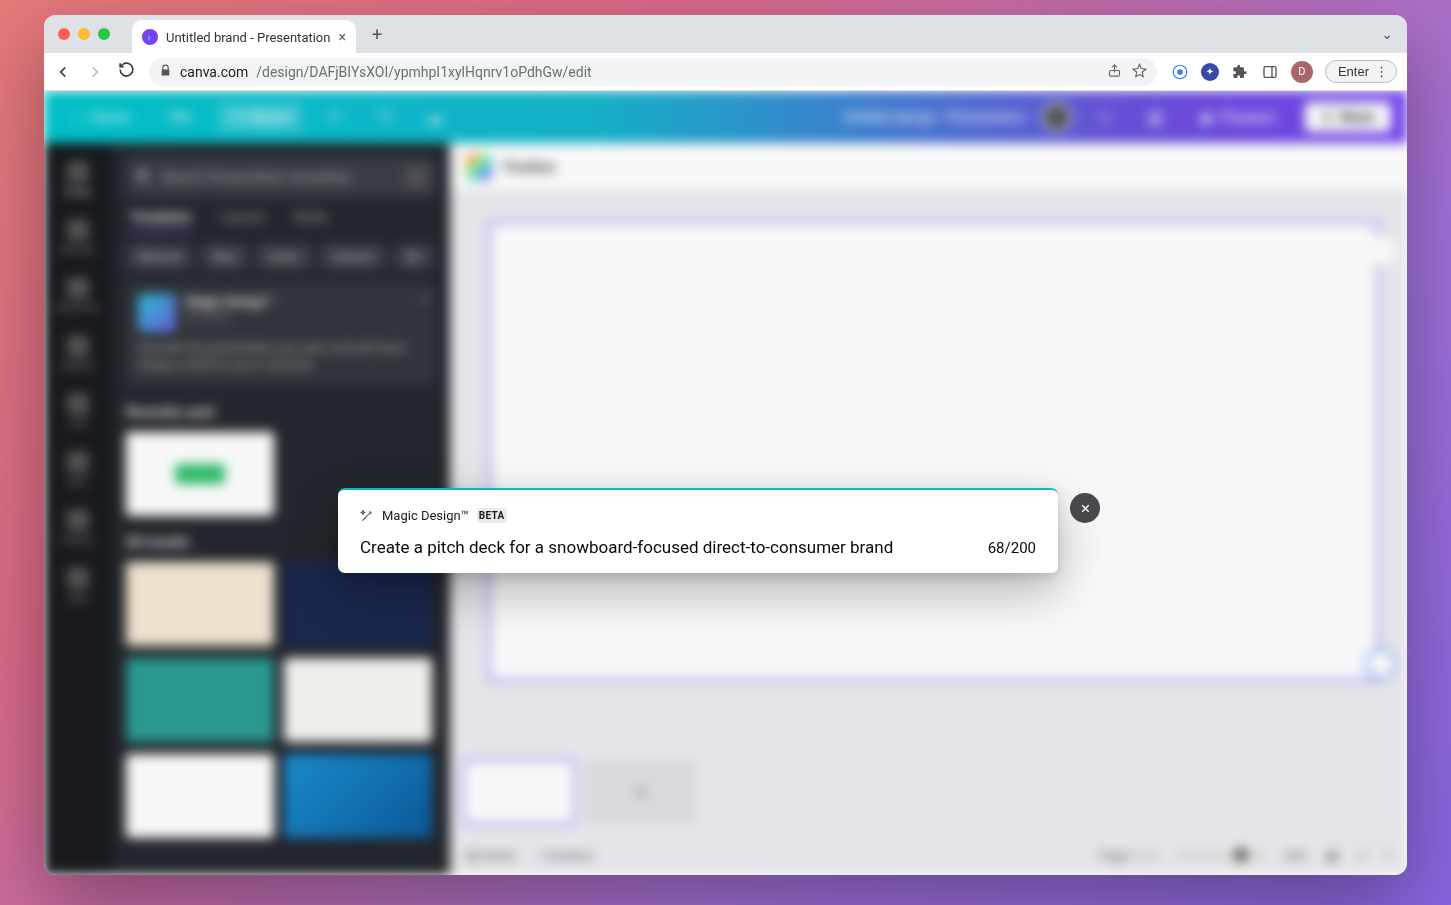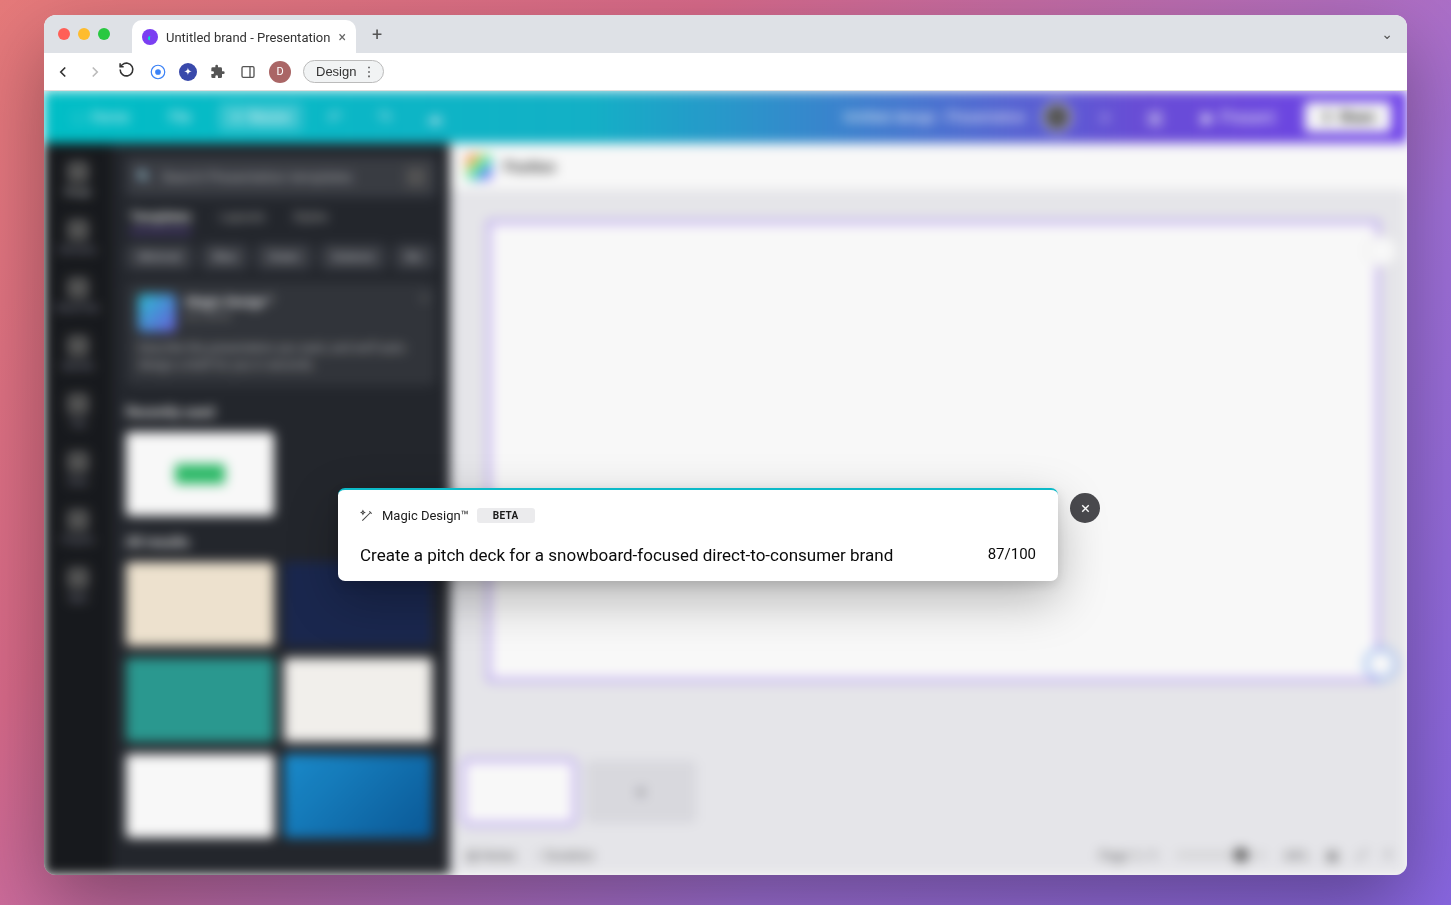--- a/index.html
+++ b/index.html
@@ -314,28 +314,28 @@
       display: flex; align-items: center; gap: 8px;
       font-size: 13px; color: #1a1a1a;
     }
     .modal-head .md-icon { color: #444; display:flex; }
     .beta-pill {
       background: #ebebed;
       color: #1a1a1a;
       font-size: 10px;
       font-weight: 700;
       letter-spacing: 0.3px;
-      padding: 2px 16px;
+      padding: 2px 2px;
       border-radius: 3px;
     }
     .modal-input-row {
       display: flex;
-      align-items: flex-start;
+      align-items: flex-end;
       justify-content: space-between;
-      margin-top: 22px;
+      margin-top: 14px;
       gap: 16px;
     }
     .modal-input {
       font-size: 17px;
       color: #0a0a0a;
       border: none;
       outline: none;
       flex: 1;
       font-family: inherit;
       background: transparent;
@@ -397,20 +397,42 @@
       <svg width="18" height="18" viewBox="0 0 24 24" fill="none" stroke="currentColor" stroke-width="2.2">
           <path d="M9 18l6-6-6-6"></path>
         </svg>
     </span>
     <span class="reload">
       <svg width="17" height="17" viewBox="0 0 24 24" fill="none" stroke="currentColor" stroke-width="2.2">
           <path d="M3 12a9 9 0 1 0 3-6.7L3 8"></path>
           <path d="M3 3v5h5"></path>
         </svg>
     </span>
+    <div class="omnibox">
+      <span class="lock">
+        <svg width="13" height="13" viewBox="0 0 24 24" fill="currentColor">
+            <path d="M6 10V7a6 6 0 1 1 12 0v3h1v11H5V10h1zm2 0h8V7a4 4 0 1 0-8 0v3z"></path>
+          </svg>
+      </span>
+      <span class="host">canva.com</span>
+        <span>/design/DAFjBIYsXOI/ypmhpI1xylHqnrv1oPdhGw/edit</span>
+      <span class="omnibox-right">
+        <span>
+          <svg width="15" height="15" viewBox="0 0 24 24" fill="none" stroke="currentColor" stroke-width="1.8">
+              <path d="M12 3v12M8 7l4-4 4 4"></path>
+              <rect x="4" y="12" width="16" height="9" rx="2"></rect>
+            </svg>
+        </span>
+        <span>
+          <svg width="15" height="15" viewBox="0 0 24 24" fill="none" stroke="currentColor" stroke-width="1.8">
+              <path d="M12 2l2.9 6.9L22 10l-5.5 4.8L18 22l-6-3.5L6 22l1.5-7.2L2 10l7.1-1.1z"></path>
+            </svg>
+        </span>
+      </span>
+    </div>
     <div class="toolbar-icons">
       <span class="ext-icon" style="color:#3b82f6;">
         <svg width="18" height="18" viewBox="0 0 24 24" fill="none" stroke="currentColor" stroke-width="1.6">
             <circle cx="12" cy="12" r="9"></circle>
             <circle cx="12" cy="12" r="3" fill="currentColor"></circle>
           </svg>
       </span>
       <span class="ext-round">✦</span>
       <span class="ext-icon">
         <svg width="16" height="16" viewBox="0 0 24 24" fill="currentColor">
@@ -418,21 +440,21 @@
           </svg>
       </span>
       <span class="ext-icon">
         <svg width="16" height="16" viewBox="0 0 24 24" fill="none" stroke="currentColor" stroke-width="2">
             <rect x="3" y="4" width="18" height="16" rx="2"></rect>
             <line x1="15" y1="4" x2="15" y2="20"></line>
           </svg>
       </span>
       <span class="profile-badge">D</span>
       <button class="update-btn">
-        <span>Design</span>
+        <span>Enter</span>
         <span>⋮</span>
       </button>
     </div>
   </div>
 
   <div class="app-shell">
     <div class="blurred-app">
 
       <div class="app-header">
         <div class="hdr-btn">
@@ -593,21 +615,21 @@
               <path d="M4 20L18 6"></path>
                 <path d="M16 4l4 4"></path>
                 <path d="M5 9l1-2 2-1-2-1-1-2-1 2-2 1 2 1z"></path>
             </svg>
           </span>
           <span>Magic Design™</span>
           <span class="beta-pill">BETA</span>
         </div>
         <div class="modal-input-row">
           <input class="modal-input" type="text" value="Create a pitch deck for a snowboard-focused direct-to-consumer brand" style="">
-          <span class="modal-counter">87/100</span>
+          <span class="modal-counter">68/200</span>
         </div>
       </div>
       <div class="modal-close">
         <svg width="13" height="13" viewBox="0 0 24 24" stroke="currentColor" stroke-width="2.6" fill="none">
             <path d="M6 6l12 12M18 6L6 18"></path>
           </svg>
       </div>
     </div>
   </div>
 </div>

